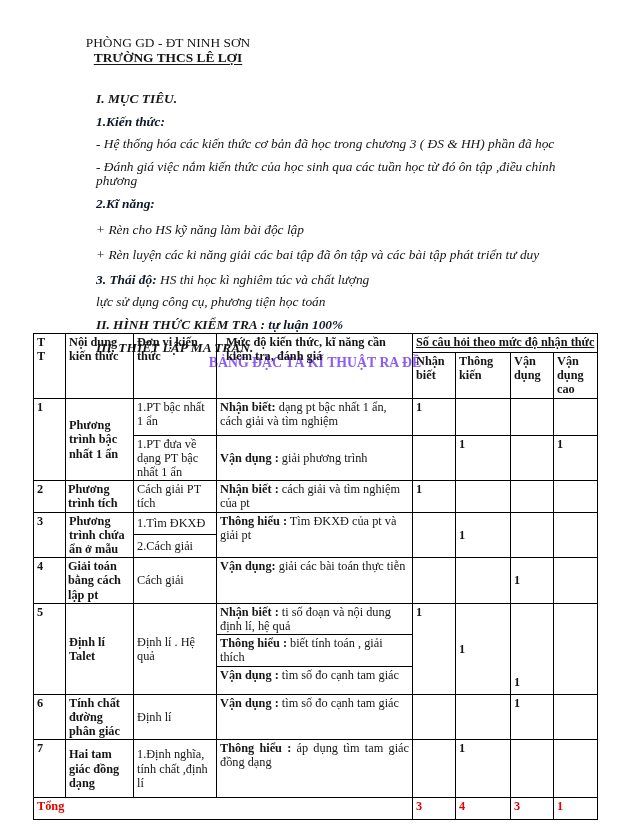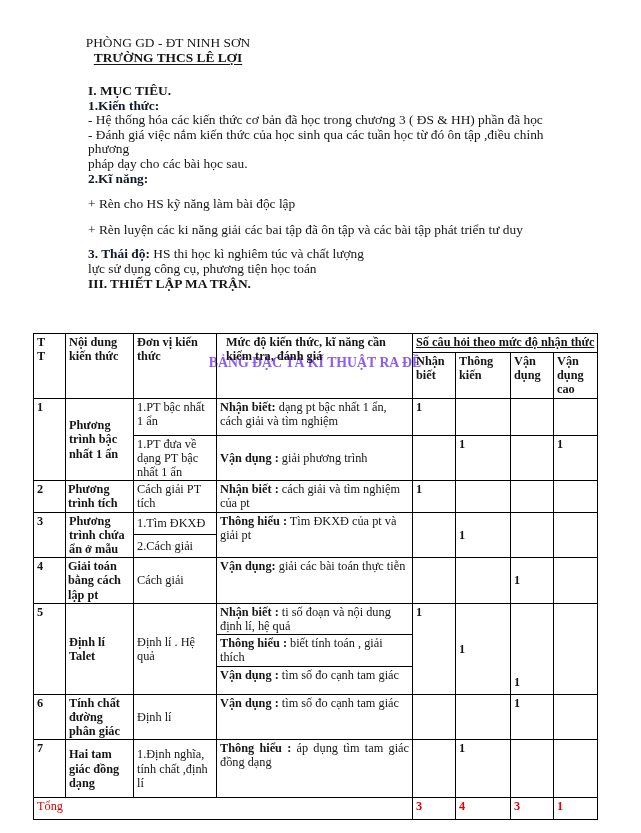--- a/index.html
+++ b/index.html
@@ -24,21 +24,21 @@
   }
   .org-block .school { font-weight: bold; text-decoration: underline; text-underline-offset: 2px; }
   .exam-block {
     position: absolute; left: 295px; top: 36px; width: 330px;
     text-align: center; font-weight: bold; line-height: 16px;
   }
   .exam-block .dur-val { font-weight: normal; }
 
   
   .content { position: absolute; left: 88px; top: 84px; width: 478px; }
-  .content .line { margin: 0; }
+  .content .line { margin: 8px; font-style: italic; }
   .mt11 { margin-top: 11px !important; }
   .mt10 { margin-top: 10px !important; }
   .mt9  { margin-top: 9px !important; }
   .mt7  { margin-top: 7px !important; }
 
   
   .table-title {
     position: absolute; left: 33px; top: 316px; width: 564px;
     text-align: center; font-weight: bold; color: #8b5cf6;
     font-size: 13.8px;
@@ -64,21 +64,21 @@
   th.clip { white-space: nowrap; overflow: hidden; padding-left: 4px; text-decoration: underline; }
   td.tt { text-align: center; font-weight: bold; }
   td.nd { font-weight: bold; padding-left: 8px; margin-left: 47px; }
   td.md { padding-left: 5px; }
   .lbl { font-weight: bold; margin-top: 8px; }
   td.num { font-weight: bold; padding-left: 7px; }
   .vm { vertical-align: middle !important; }
   .vb { vertical-align: bottom !important; padding-bottom: 4px !important; }
   .tc { text-align: center; padding-left: 2px !important; }
   .tj { text-align: justify !important; }
-  td.totcell { text-align: center; font-weight: normal; color: #e80000; vertical-align: middle; }
+  td.totcell { text-align: center; font-weight: bold; color: #e80000; vertical-align: middle; }
   td.totnum { font-weight: bold; color: #e80000; padding-left: 7px; vertical-align: middle; }
 
   tr.h18 { height: 19px; } tr.h44 { height: 44px; }
   tr.h37 { height: 37px; } tr.h30 { height: 30px; }
   tr.h28 { height: 28px; } tr.h20 { height: 20px; }
   tr.h45 { height: 45px; } tr.h40 { height: 40px; }
   tr.h58 { height: 58px; } tr.h22 { height: 22px; }
 </style>
 </head>
 <body>
@@ -89,26 +89,26 @@
     <div>PHÒNG GD - ĐT NINH SƠN</div>
     <div class="school">TRƯỜNG THCS LÊ LỢI</div>
   </div>
 
 
   <div class="content">
     <div class="line b">I. MỤC TIÊU.</div>
     <div class="line b red">1.Kiến thức:</div>
     <div class="line">- Hệ thống hóa các kiến thức cơ bản đã học trong chương 3 ( ĐS &amp; HH) phần đã học</div>
     <div class="line">- Đánh giá việc nắm kiến thức  của học sinh qua các tuần học từ đó ôn tập ,điều chỉnh phương</div>
-    <div class="line">pháp dạy cho các bài học sau.</div>
     <div class="line b red">2.Kĩ năng:</div>
     <div class="line mt11">+ Rèn cho HS kỹ năng làm bài độc lập</div>
     <div class="line mt11">+ Rèn luyện các ki năng giải các bai  tập đã ôn tập  và các bài tập  phát triển tư duy</div>
     <div class="line mt10"><span class="b red">3. Thái độ:</span><span> HS  thi học kì nghiêm túc và chất lượng</span></div>
     <div class="line">lực sử dụng công cụ, phương tiện học toán</div>
+    <div class="line b mt7"><span>II. HÌNH THỨC KIỂM TRA : </span><span class="red">tự luận 100%</span></div>
     <div class="line b">III. THIẾT LẬP MA TRẬN.</div>
   </div>
 
   <div class="table-title">BẢNG ĐẶC TẢ KĨ THUẬT RA ĐỀ</div>
 
   <table class="spec">
     <colgroup>
       <col style="width:32px">
         <col style="width:68px">
         <col style="width:83px">

